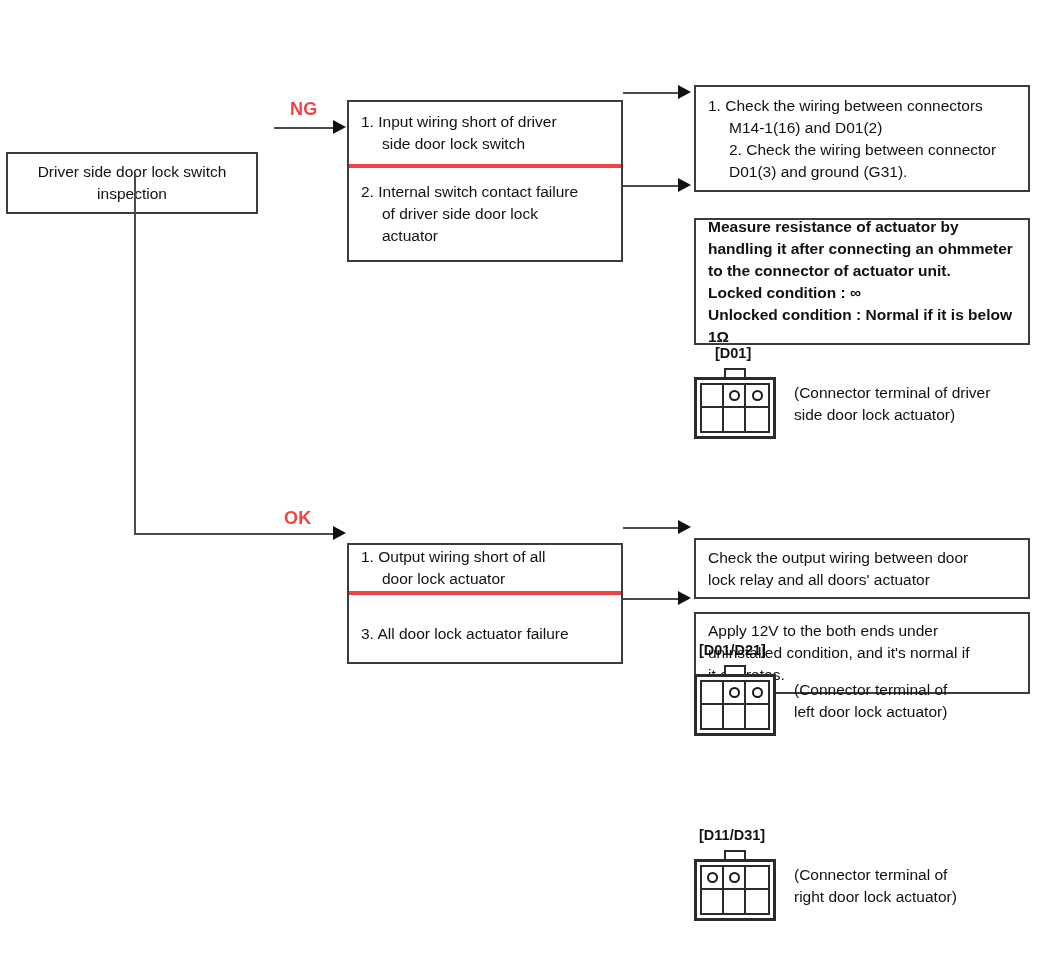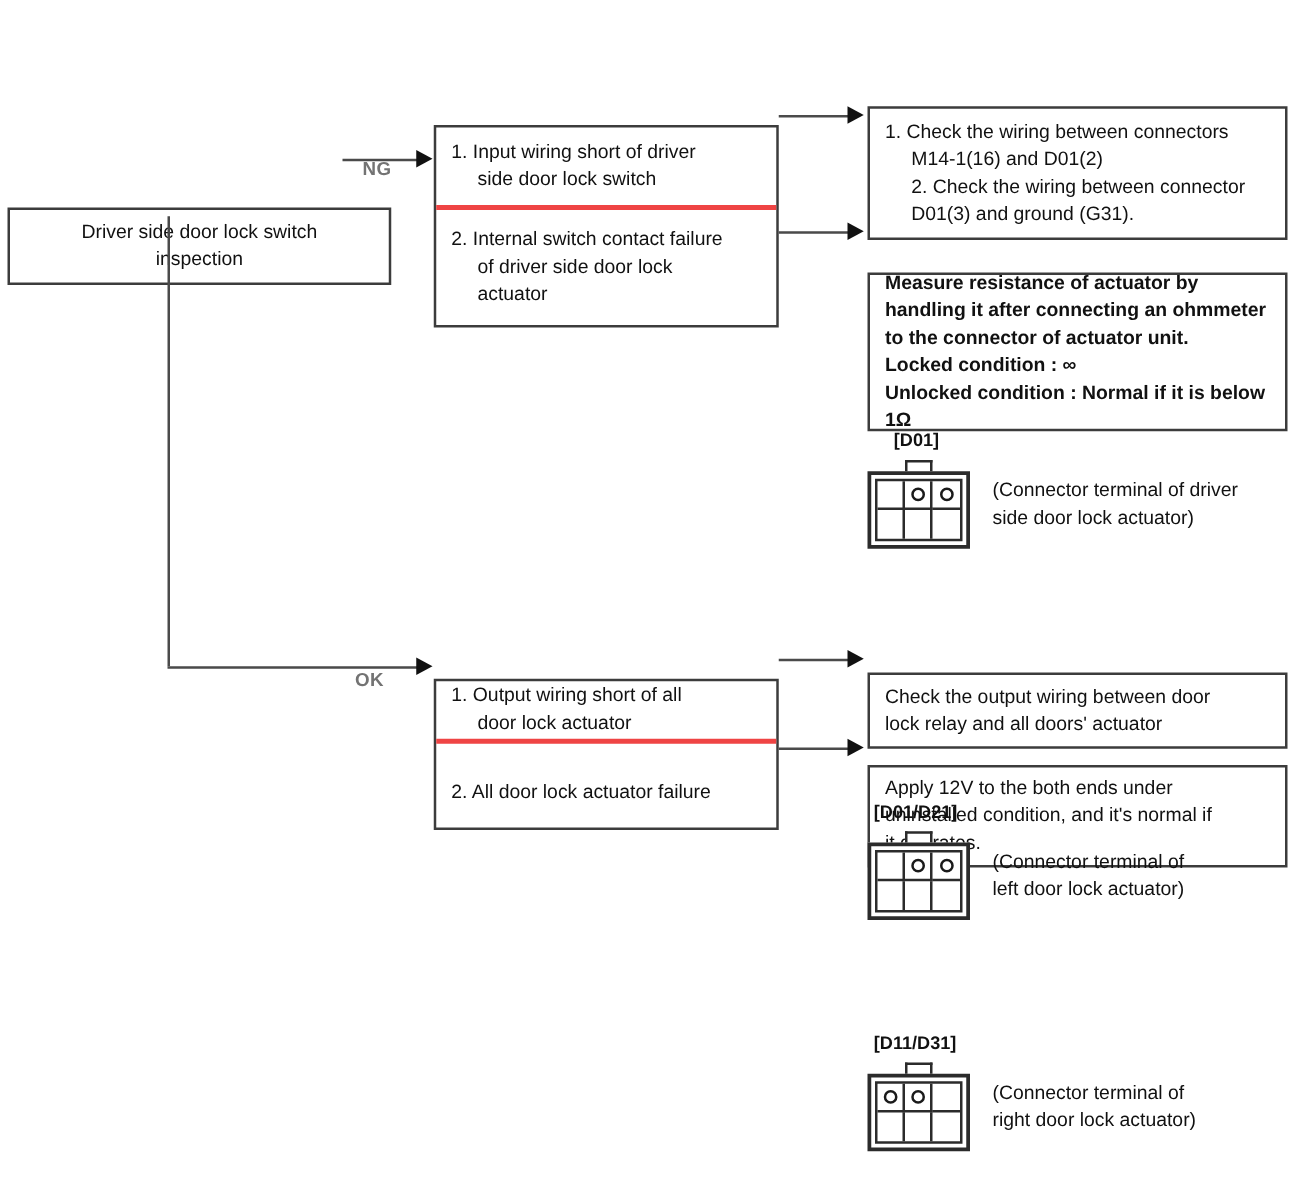--- a/index.html
+++ b/index.html
@@ -64,25 +64,24 @@
   .arrowhead {
     position: absolute;
     width: 0; height: 0;
     border-top: 7px solid transparent;
     border-bottom: 7px solid transparent;
     border-left: 13px solid #111111;
   }
 
   .edge-label {
     position: absolute;
-    font-size: 15px;
+    font-size: 18px;
     font-weight: bold;
-    color: #737373;
+    color: #ef4444;
     letter-spacing: .3px;
-    margin-top: 28px;
   }
 
   
   .conn-group { position: absolute; }
   .conn-label {
     position: absolute;
     font-size: 14.5px;
     font-weight: bold;
     color: #111111;
     white-space: nowrap;
@@ -134,21 +133,21 @@
     color: #111111;
     white-space: pre-line;
     width: 280px;
   }
 </style>
 </head>
 <body>
 
 <div id="canvas">
 
-  <div class="box" style="left:6px; top:126px; width:307px; height:62px;padding-left:40px;">
+  <div class="box" style="left:6px; top:112px; width:252px; height:62px;padding-left:40px;">
     <div class="cell" style="left:0; top:0; right:0; bottom:0;">
       <span class="txt center">Driver side door lock switch
 inspection</span>
     </div>
   </div>
 
   <div class="hline" style="left:274px; top:127px; width:63px;"></div>
   <div class="arrowhead" style="left:333px; top:120px;"></div>
   <div class="edge-label" style="left:290px; top:99px;">NG</div>
 
@@ -214,21 +213,21 @@
   <div class="hline" style="left:134px; top:533px; width:203px;"></div>
   <div class="arrowhead" style="left:333px; top:526px;"></div>
   <div class="edge-label" style="left:284px; top:508px;">OK</div>
 
   <div class="box" style="left:347px; top:503px; width:276px; height:121px;">
     <div class="cell divided" style="left:0; top:0; right:0; height:50px;">
       <span class="txt numbered">1. Output wiring short of all
 door lock actuator</span>
     </div>
     <div class="cell" style="left:0; top:60px; right:0; bottom:0;">
-      <span class="txt numbered">2. All door lock actuator failure</span>
+      <span class="txt numbered">3. All door lock actuator failure</span>
     </div>
   </div>
 
   <div class="hline" style="left:623px; top:527px; width:58px;"></div>
   <div class="arrowhead" style="left:678px; top:520px;"></div>
 
   <div class="hline" style="left:623px; top:598px; width:58px;"></div>
   <div class="arrowhead" style="left:678px; top:591px;"></div>
 
   <div class="box" style="left:694px; top:498px; width:336px; height:61px;">

